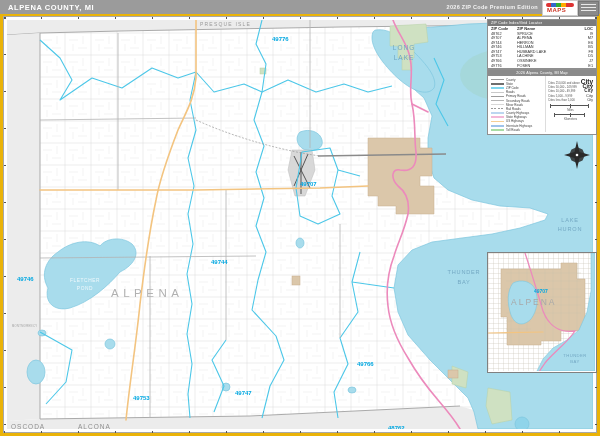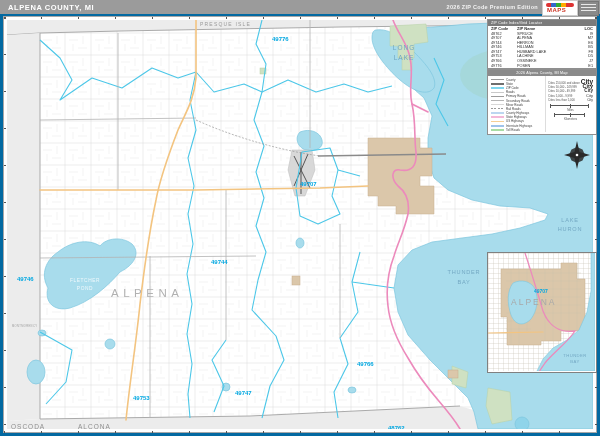--- a/index.html
+++ b/index.html
@@ -1,17 +1,17 @@
 <!DOCTYPE html>
 <html><head>
 <meta charset="utf-8">
 <style>
   html,body{margin:0;padding:0;}
   body{width:600px;height:436px;background:#ffffff;font-family:"Liberation Sans",sans-serif;position:relative;overflow:hidden;}
-  .page{position:absolute;inset:0;background:#0369a1;}
+  .page{position:absolute;inset:0;background:#eab308;}
 
   
   .hdr{position:absolute;left:0;top:0;width:600px;height:14px;background:#9b9b9b;}
   .hdr-title{position:absolute;left:8px;top:3px;font-size:7.5px;font-weight:bold;color:#fff;letter-spacing:.6px;}
   .hdr-edition{position:absolute;right:62px;top:4px;font-size:5.5px;font-weight:bold;color:#f2f2f2;letter-spacing:.3px;}
   .hdr-logo{position:absolute;right:22px;top:0;width:36px;height:16px;background:#fff;border:1px solid #ccc;box-sizing:border-box;}
   .logo-dots{position:absolute;left:3px;top:2px;width:28px;height:4px;
      background:linear-gradient(90deg,#d33 0 5px,#36c 5px 10px,#3a3 10px 15px,#fa0 15px 20px,#d33 20px 28px);border-radius:2px;}
   .logo-word{position:absolute;left:4px;top:6px;font-size:6px;font-weight:bold;color:#c32; letter-spacing:.5px;}
   .hdr-box{position:absolute;right:1px;top:1px;width:19px;height:13px;background:#8a8a8a;border:.5px solid #777;}

